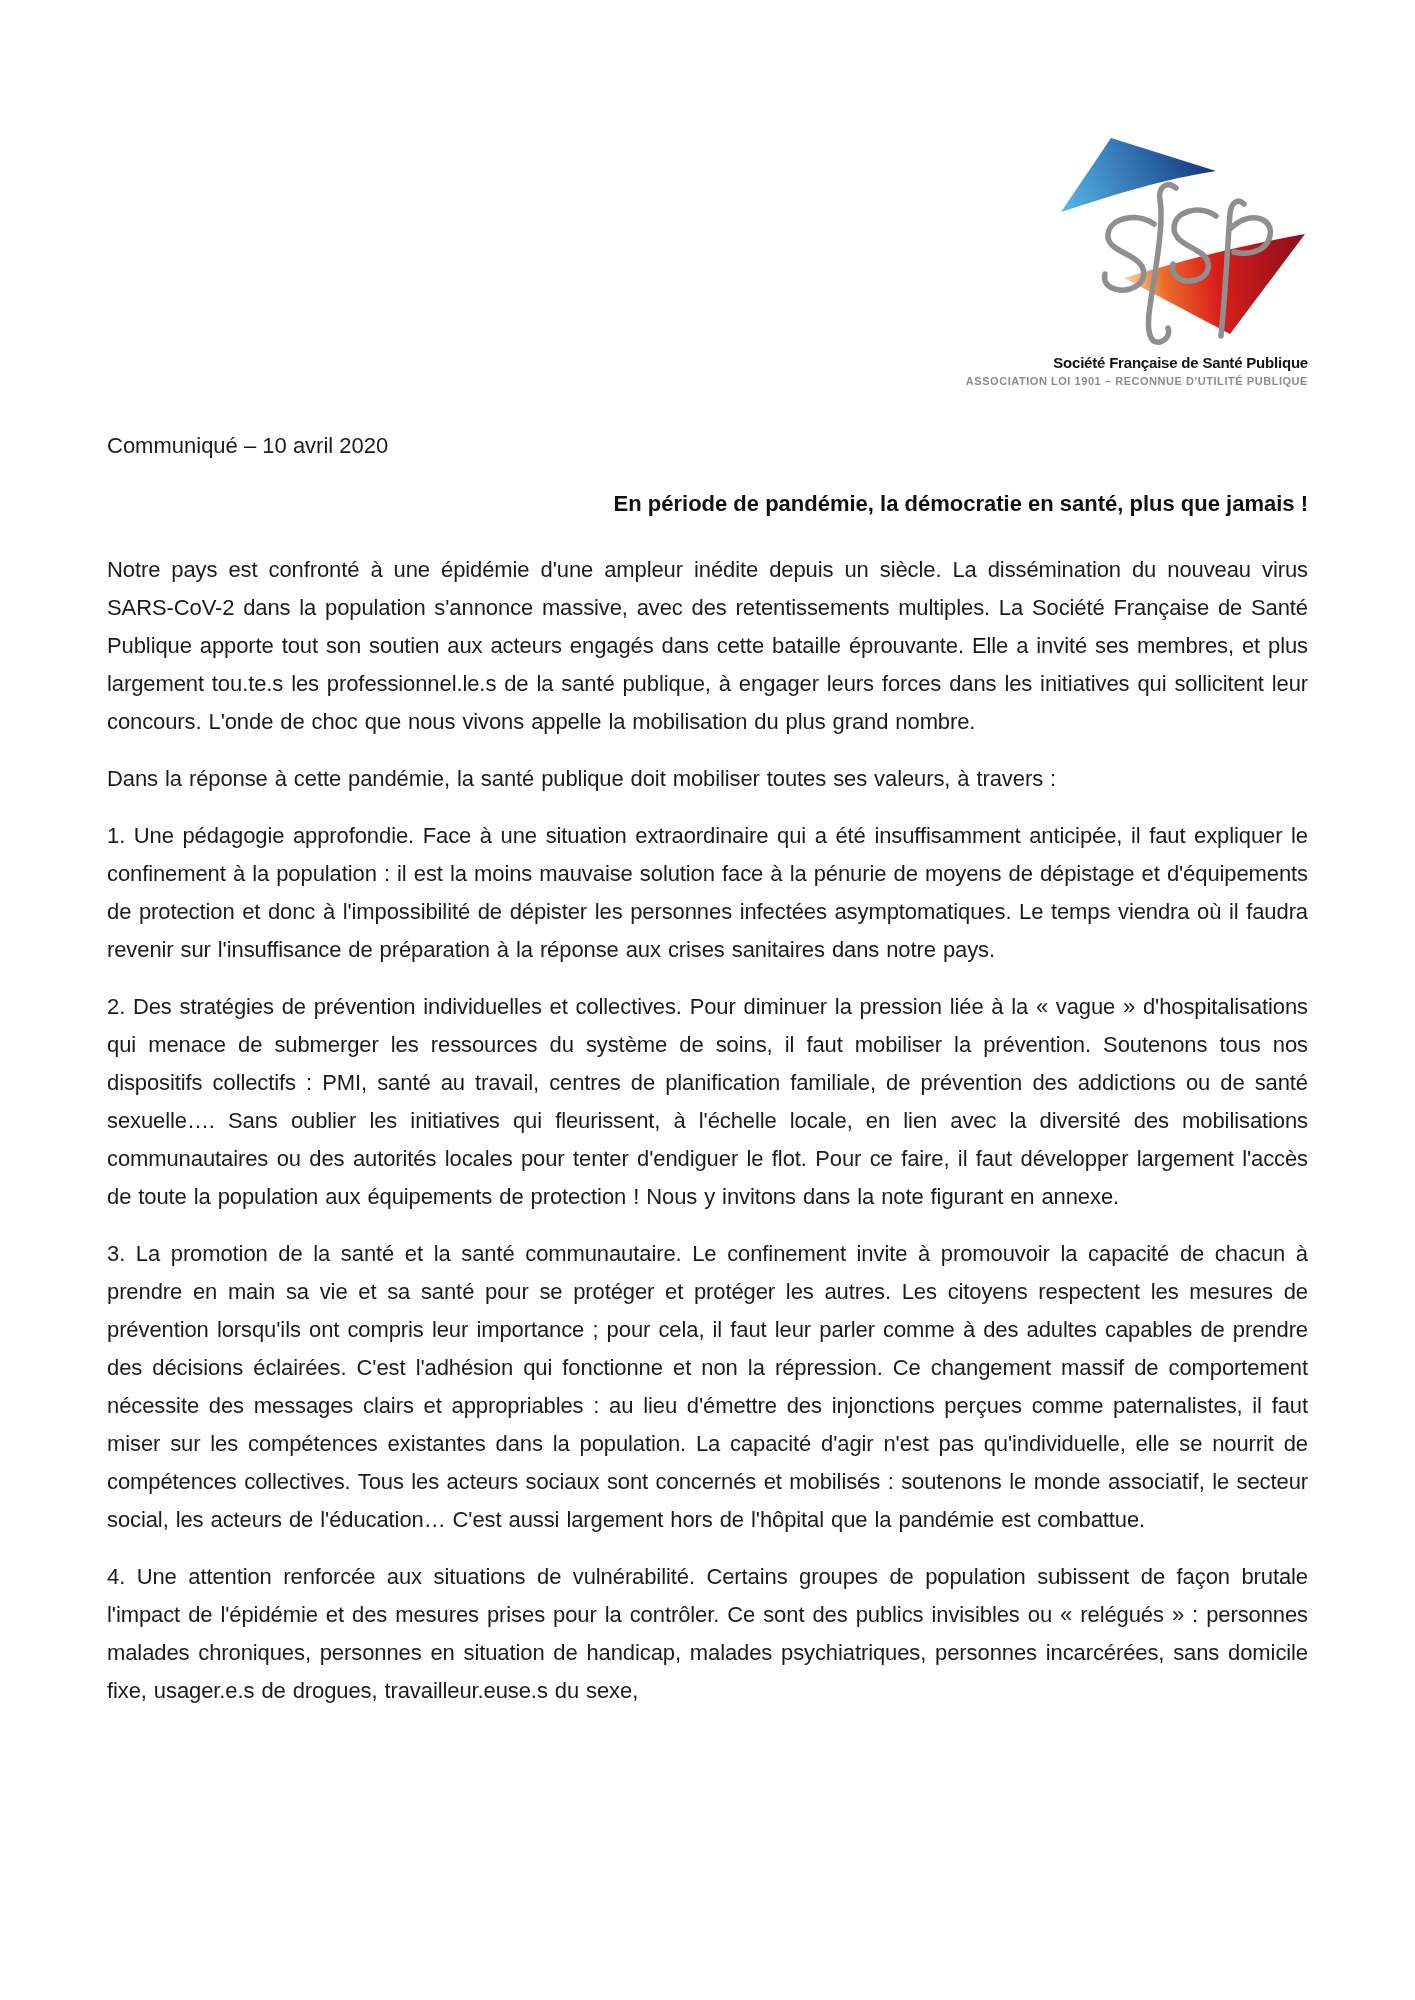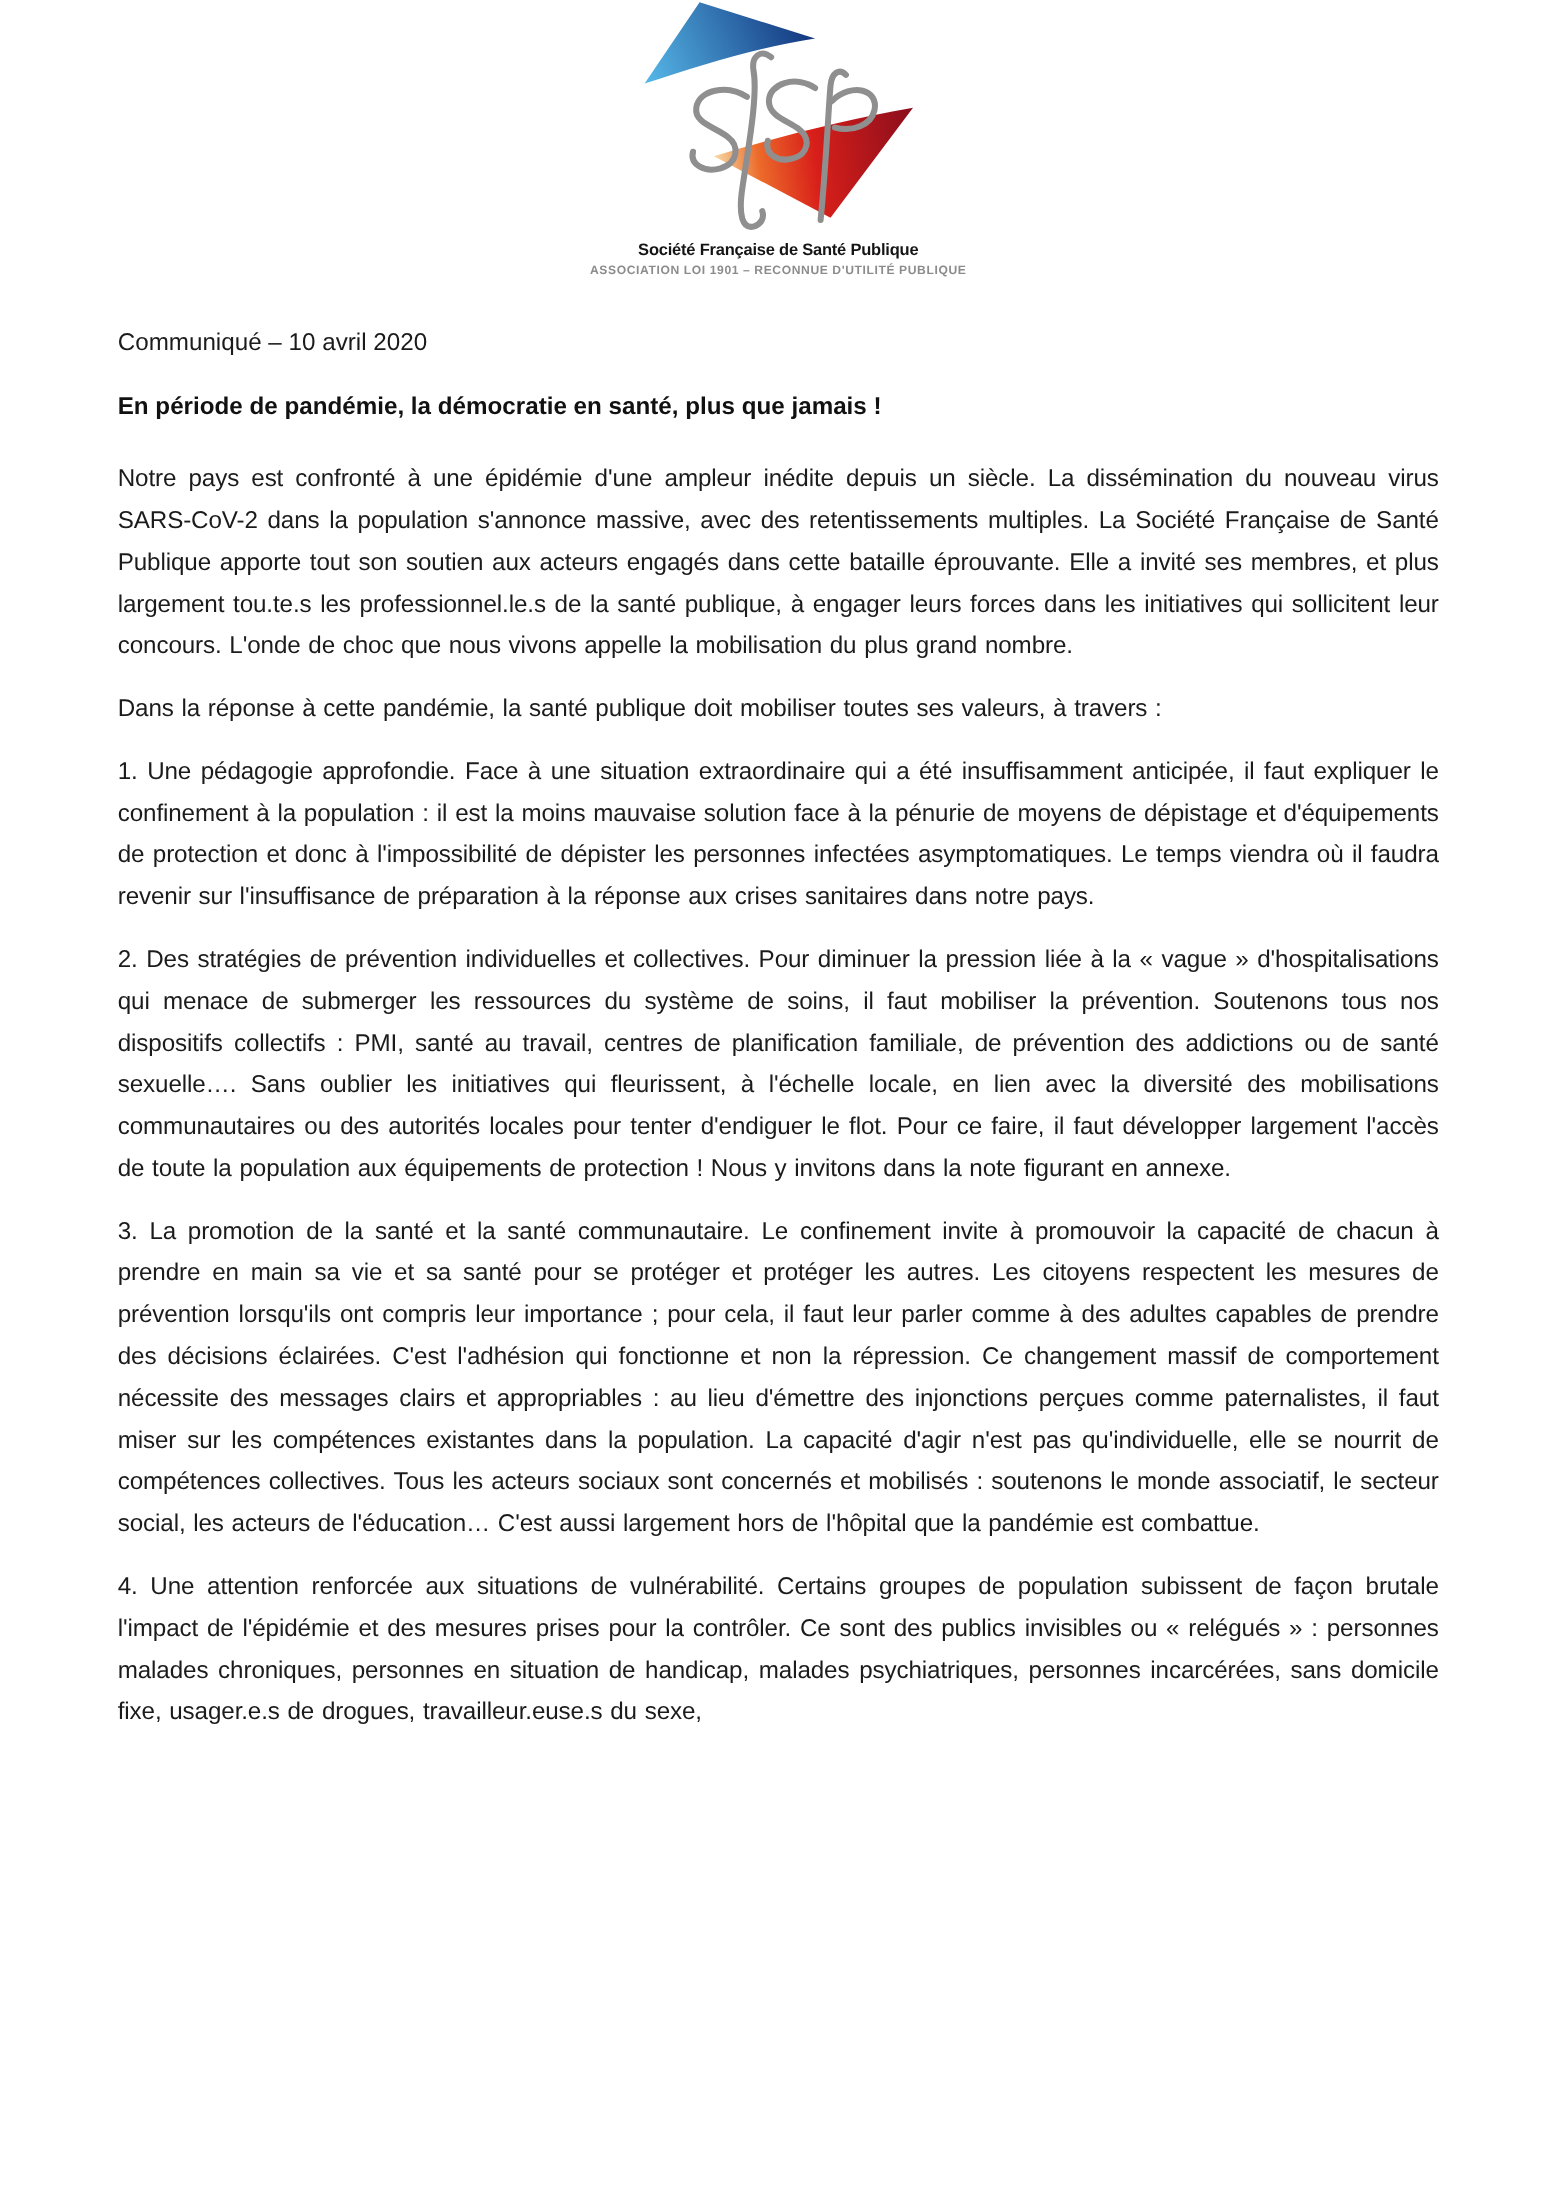--- a/index.html
+++ b/index.html
@@ -15,21 +15,22 @@
     color: #1b1b1b;
   }
   .page {
     box-sizing: border-box;
     width: 1415px;
     height: 2000px;
     padding: 0 107px;
   }
   
   .logo-block {
-    text-align: center;
+    padding-top: 136px;
+    text-align: right;
   }
   .logo-art {
     display: inline-block;
     width: 250px;
     height: 212px;
   }
   .org-name {
     margin-top: 2px;
     font-size: 15px;
     font-weight: 700;
@@ -46,21 +47,21 @@
   
   .date-line {
     margin-top: 40px;
     text-align: left;
     font-size: 22px;
     line-height: 38px;
     color: #1b1b1b;
   }
   .doc-title {
     margin-top: 20px;
-    text-align: left;
+    text-align: right;
     font-size: 22px;
     line-height: 38px;
     font-weight: 700;
     color: #111111;
   }
   
   .content {
     margin-top: 28px;
   }
   .content p.para {

